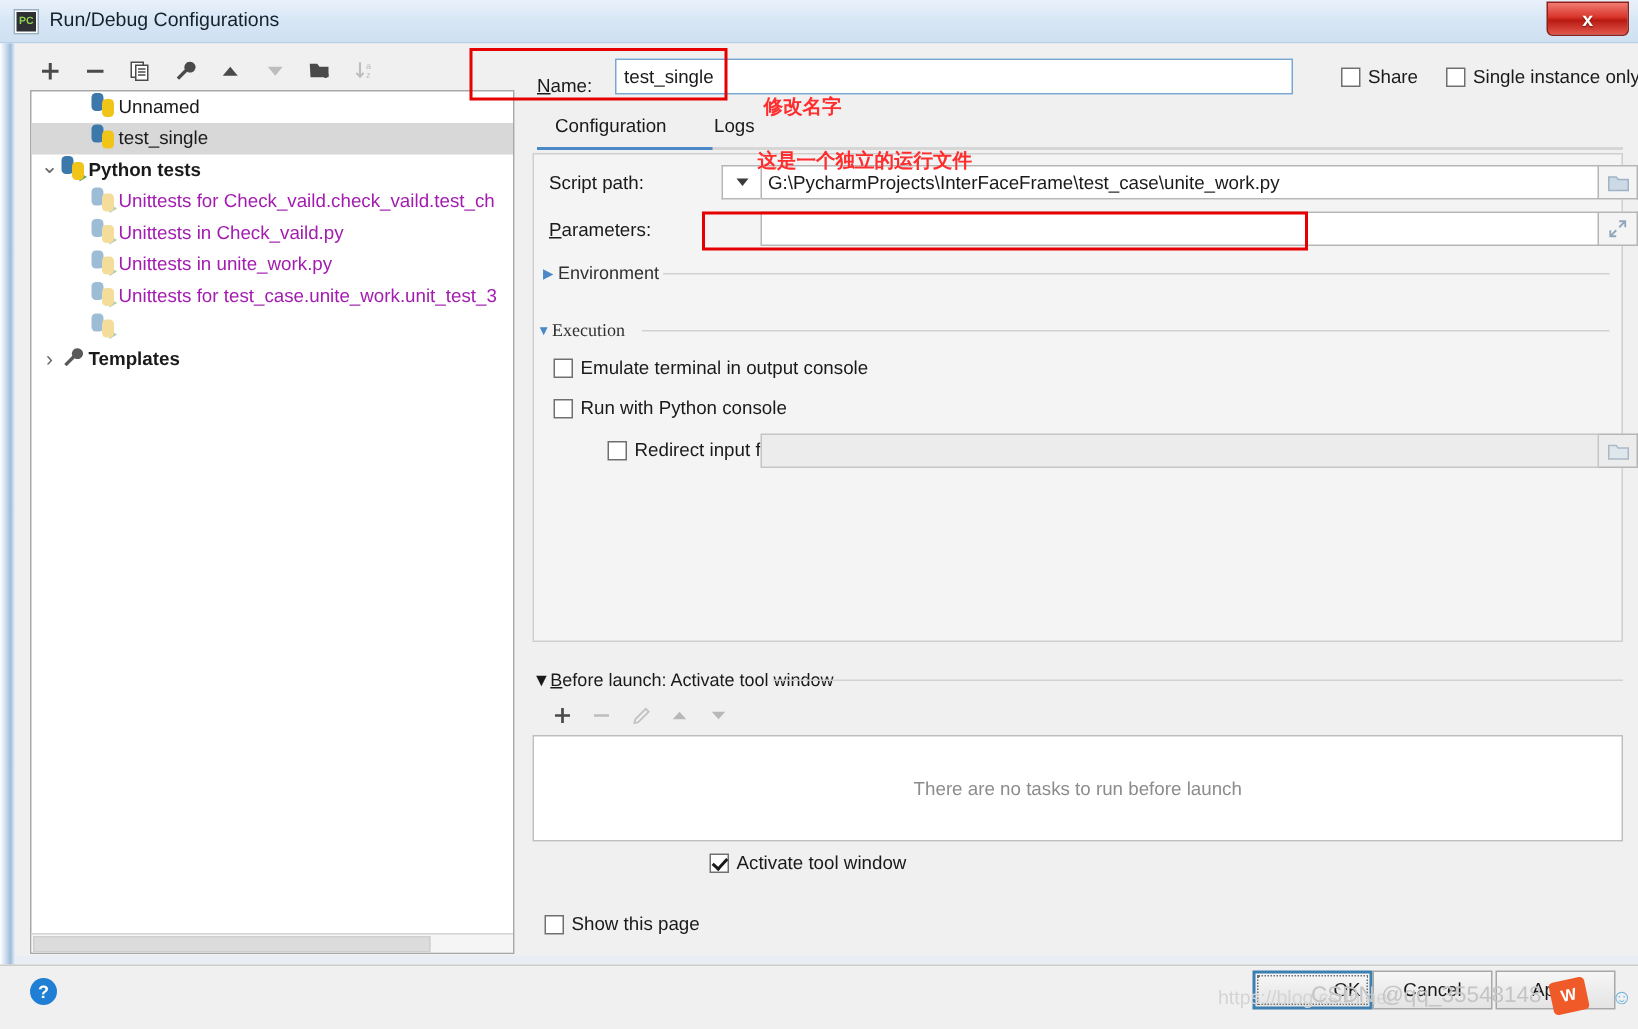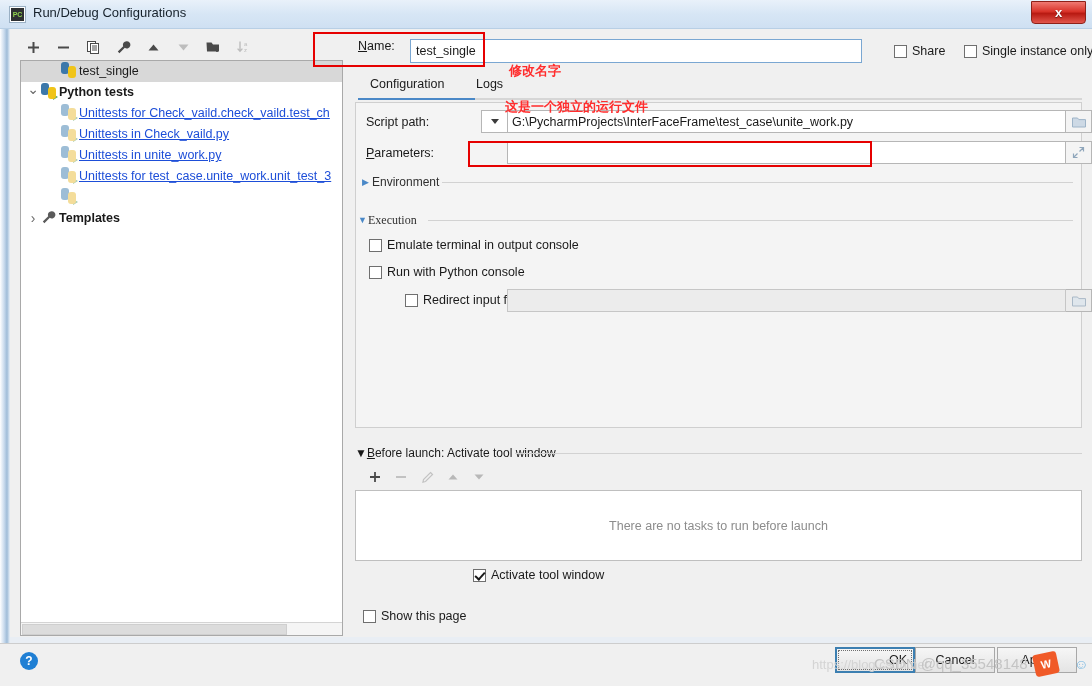--- a/index.html
+++ b/index.html
@@ -103,36 +103,36 @@
   .py-ico.pale::before { background:#9dbdd6; }
   .py-ico.pale::after  { background:#f4dd9a; }
   .py-ico .run {
     position:absolute; right:-1px; bottom:-1px;
     width:0;height:0;border-left:5px solid #59a869;
     border-top:3.5px solid transparent;border-bottom:3.5px solid transparent;
   }
   .py-ico.pale .run { border-left-color:#a8cdb0; }
   .tree-label { font-size:12.5px; vertical-align:top; }
   .tree-label.bold { font-weight:bold; }
-  .tree-label.gray { color:#1d4ed8;text-decoration:underline; }
+  .tree-label.gray { color:#a21caf; }
   #tree-hscroll {
     position:absolute; left:0; bottom:0; width:100%; height:13px;
     background:#f5f5f5; border-top:1px solid #d4d4d4;
   }
   #tree-hscroll .thumb {
     position:absolute; left:1px; top:1px; width:265px; height:11px;
     background:#dcdcdc; border:1px solid #cfcfcf;
   }
 
   
   #right-pane {
     position:absolute; left:336px; top:5px; width:736px; height:600px;
   }
   #name-row { position:absolute; left:12px; top:5px; width:724px; height:26px; }
-  #name-label { position:absolute; left:0px; top:0; font-size:12.5px; }
+  #name-label { position:absolute; left:0px; top:11px; font-size:12.5px; }
   #name-label u { text-decoration:underline; }
   #name-input {
     position:absolute; left:52px; top:0px; width:452px; height:24px;
     border:1px solid #7aa7d2; background:#ffffff;
     font-family:"Liberation Sans", sans-serif; font-size:12.5px;
     padding:0 5px; color:#1a1a1a; outline:none;
   }
   .cb-wrap { position:absolute; display:flex; align-items:center; cursor:pointer; }
   .cbox {
     width:13px; height:13px; border:1px solid #6f6f6f; background:#fff;
@@ -338,20 +338,21 @@
         <svg width="15" height="14" viewBox="0 0 15 14">
             <path d="M4 1.5v9M1.6 8.6L4 11.2l2.4-2.6" stroke="#bdbdbd" stroke-width="1.4" fill="none"></path>
             <text x="8" y="6" font-size="6" fill="#bdbdbd" font-family="sans-serif">a</text>
             <text x="8" y="12" font-size="6" fill="#bdbdbd" font-family="sans-serif">z</text>
           </svg>
       </div>
     </div>
 
     <div id="tree-panel">
       <div id="tree-rows">
+          <div class="tree-row" style="padding-left: 24px;"><span class="chev">&nbsp;</span><span class="tree-ico py-ico"></span><span class="tree-label">Unnamed</span></div>
           <div class="tree-row selected" style="padding-left: 24px;"><span class="chev">&nbsp;</span><span class="tree-ico py-ico"></span><span class="tree-label">test_single</span></div>
           <div class="tree-row" style="padding-left: 4px;"><span class="chev" style="font-size: 14px; line-height: 14px;">⌄</span><span class="tree-ico py-ico"><span class="run"></span></span><span class="tree-label bold">Python tests</span></div>
           <div class="tree-row" style="padding-left: 24px;"><span class="chev">&nbsp;</span><span class="tree-ico py-ico pale"><span class="run"></span></span><span class="tree-label gray">Unittests for Check_vaild.check_vaild.test_ch</span></div>
           <div class="tree-row" style="padding-left: 24px;"><span class="chev">&nbsp;</span><span class="tree-ico py-ico pale"><span class="run"></span></span><span class="tree-label gray">Unittests in Check_vaild.py</span></div>
           <div class="tree-row" style="padding-left: 24px;"><span class="chev">&nbsp;</span><span class="tree-ico py-ico pale"><span class="run"></span></span><span class="tree-label gray">Unittests in unite_work.py</span></div>
           <div class="tree-row" style="padding-left: 24px;"><span class="chev">&nbsp;</span><span class="tree-ico py-ico pale"><span class="run"></span></span><span class="tree-label gray">Unittests for test_case.unite_work.unit_test_3</span></div>
           <div class="tree-row" style="padding-left: 24px;"><span class="chev">&nbsp;</span><span class="tree-ico py-ico pale"><span class="run"></span></span></div>
           <div class="tree-row" style="padding-left: 4px;"><span class="chev" style="font-size: 14px;">›</span><span class="tree-ico"><svg width="15" height="15" viewBox="0 0 15 15">
                 <path d="M10.5 1.2a3.6 3.6 0 0 0-3.3 5l-5.4 5.4 1.6 1.6 5.4-5.4a3.6 3.6 0 1 0 1.7-6.6z" fill="#5a5a5a"></path>
               </svg></span><span class="tree-label bold">Templates</span></div>

